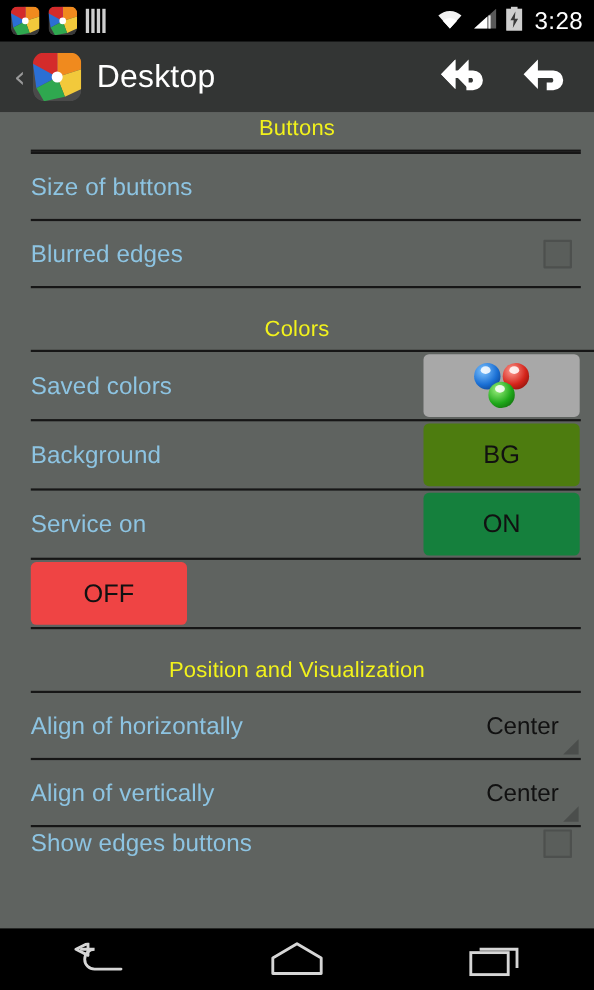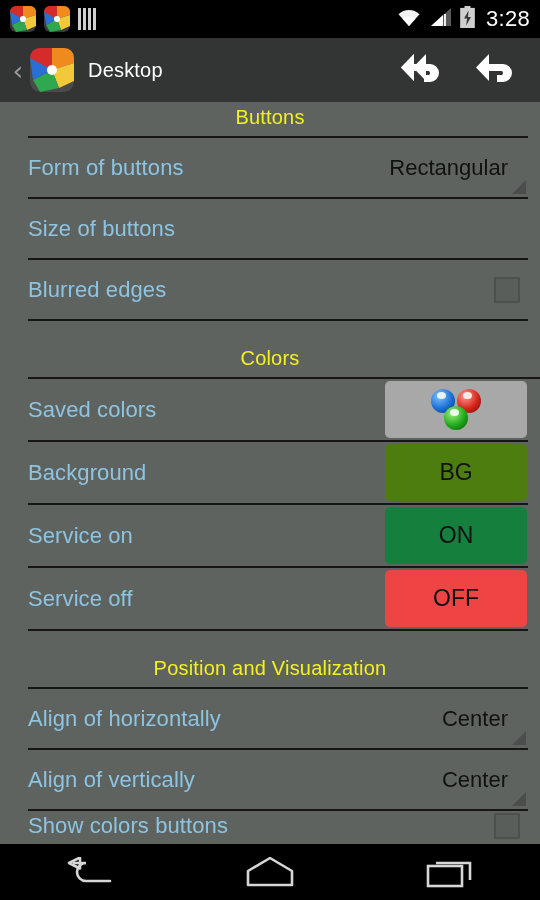--- a/index.html
+++ b/index.html
@@ -25,21 +25,21 @@
   
   #action-bar {
     position:absolute; top:38px; left:0; width:540px; height:64px;
     background:#333534; display:flex; align-items:center; padding:0 14px 0 8px;
   }
   .up-caret {
     color:#9a9a9a; font-size:27px; line-height:1; width:20px; text-align:center;
     margin-right:2px; font-family:"DejaVu Sans", sans-serif;
   }
   #action-bar .title {
-    color:#fff; font-size:20px; margin-left:14px; flex:1; letter-spacing:.2px;
+    color:#fff; font-size:29px; margin-left:14px; flex:1; letter-spacing:.2px;
   }
   .ab-actions { display:flex; align-items:center; gap:28px; padding-right:10px; }
 
   
   #content {
     position:absolute; top:102px; left:0; width:540px; height:742px;
     background:#5f6360; overflow:hidden;
   }
 
   .section-title {
@@ -200,27 +200,20 @@
       </span>
     </span>
   </div>
 
   <div id="content">
 
     <div>
       <div class="section-title">Buttons</div>
       <div class="divider"></div>
 
-      <div class="row">
-        <span class="label">Form of buttons</span>
-        <span class="spinner-wrap">
-          <span class="value">Rectangular</span>
-          <span class="spinner-tri"></span>
-        </span>
-      </div>
       <div class="divider"></div>
 
       <div class="row">
         <span class="label">Size of buttons</span>
       </div>
       <div class="divider"></div>
 
       <div class="row">
         <span class="label">Blurred edges</span>
         <span class="checkbox"></span>
@@ -252,21 +245,20 @@
       </div>
       <div class="divider"></div>
 
       <div class="row color-row">
         <span class="label">Service on</span>
         <span class="color-btn on">ON</span>
       </div>
       <div class="divider"></div>
 
       <div class="row color-row">
-        <span class="label">Service off</span>
         <span class="color-btn off">OFF</span>
       </div>
       <div class="divider"></div>
     </div>
 
     <div class="spacer"></div>
 
     <div>
       <div class="section-title">Position and Visualization</div>
       <div class="divider"></div>
@@ -283,21 +275,21 @@
       <div class="row">
         <span class="label">Align of vertically</span>
         <span class="spinner-wrap">
           <span class="value">Center</span>
           <span class="spinner-tri"></span>
         </span>
       </div>
       <div class="divider"></div>
 
       <div class="row clipped">
-        <span class="label">Show colors buttons</span>
+        <span class="label">Show edges buttons</span>
         <span class="checkbox"></span>
       </div>
     </div>
 
   </div>
 
   <div id="nav-bar">
     <span class="nav-btn">
       <svg width="48" height="30" viewBox="0 0 48 30">
         <path d="M44 24 L20 24 A9 9 0 0 1 20 6 L8 6" fill="none" stroke="#d6d6d6" stroke-width="2.6" stroke-linecap="round"></path>

